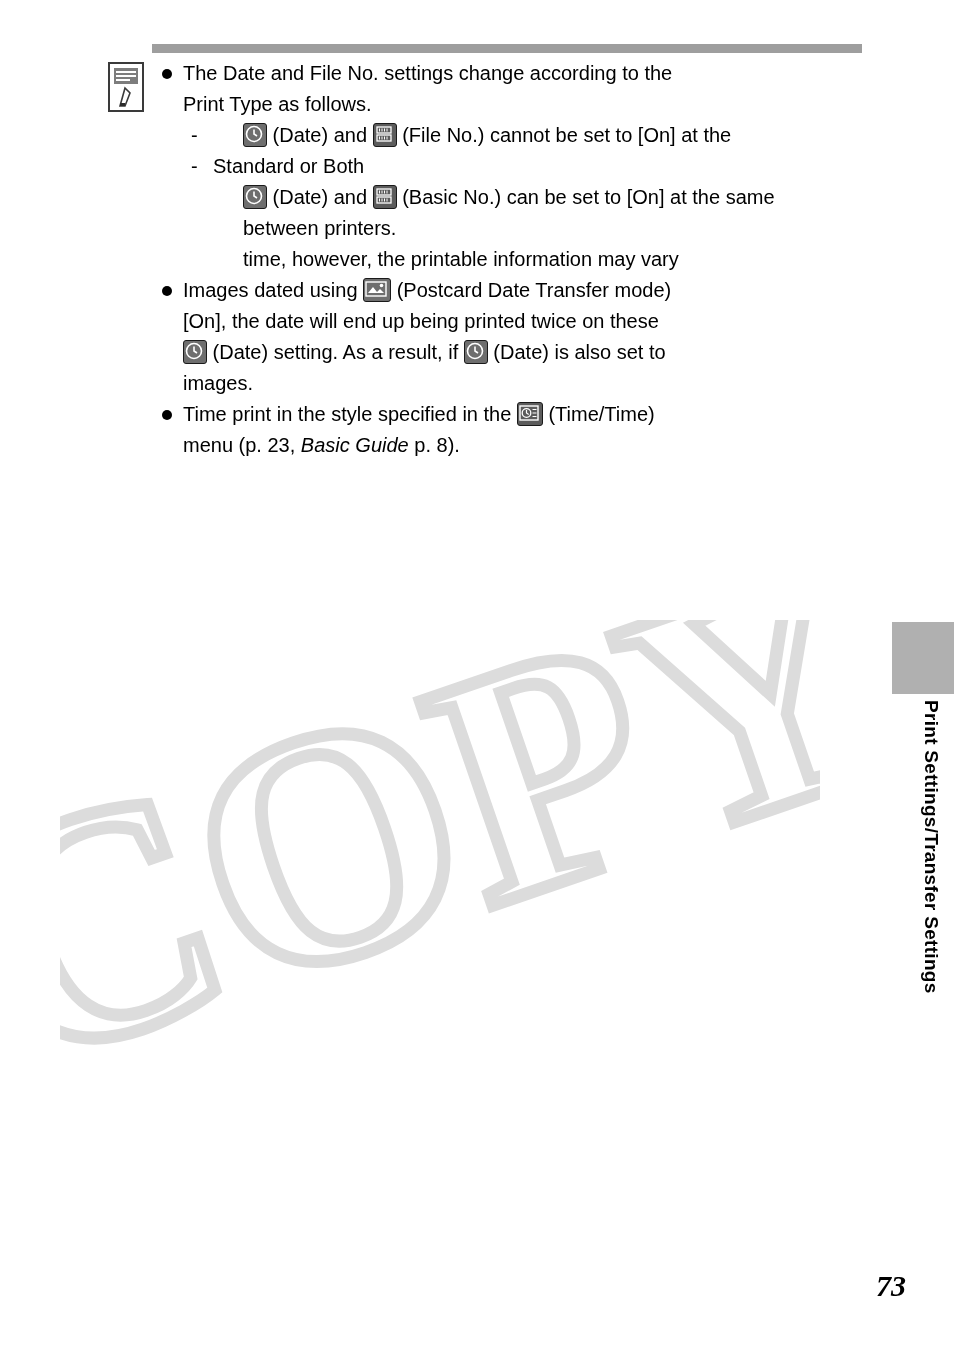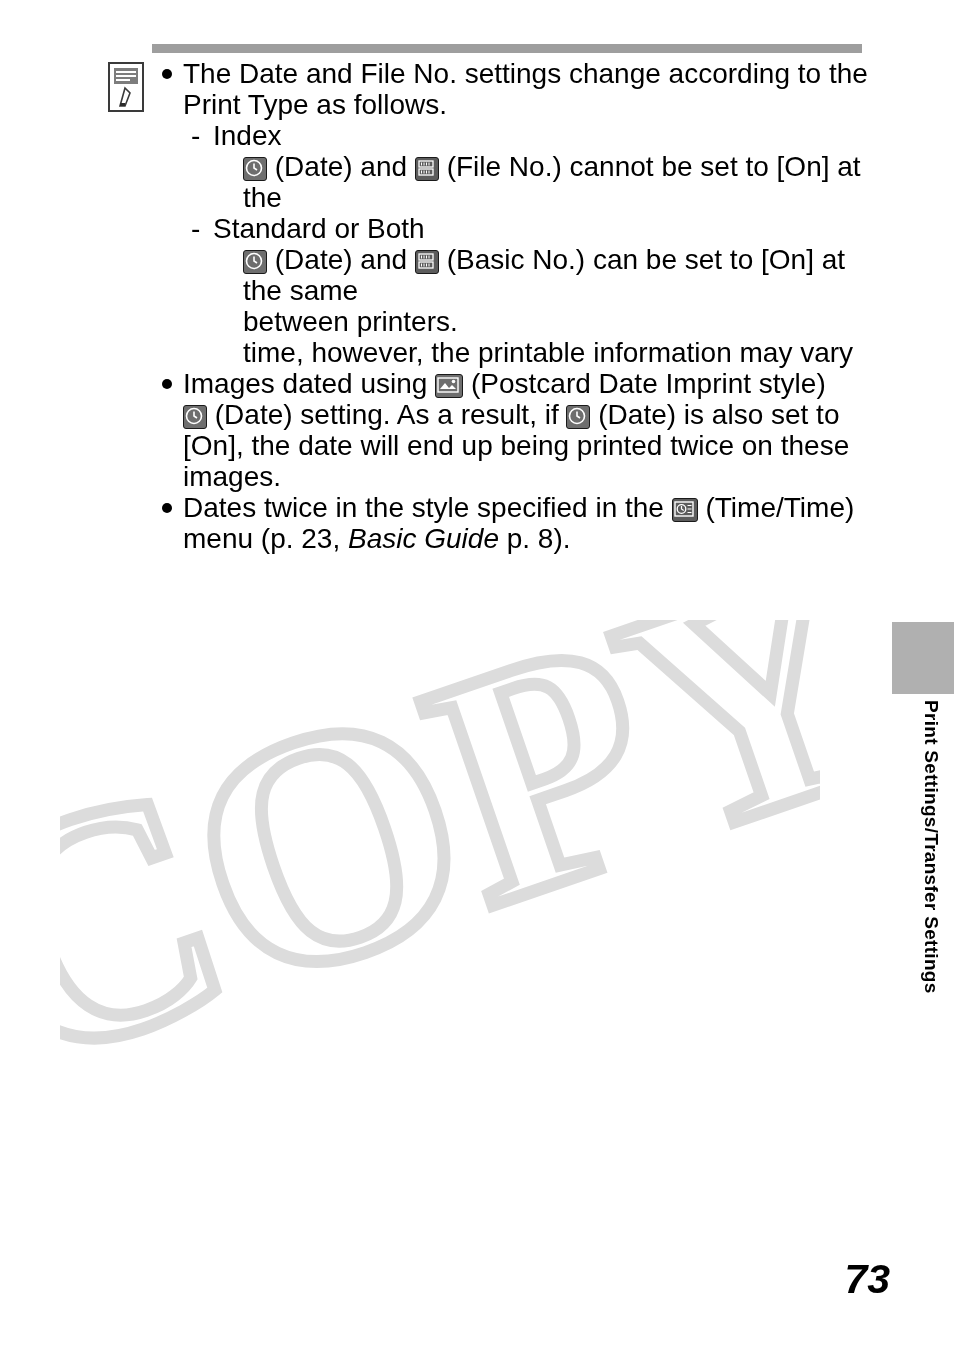--- a/index.html
+++ b/index.html
@@ -49,21 +49,21 @@
     z-index: 2;
   }
 
   
   #content {
     position: absolute;
     left: 160px;
     top: 58px;
     width: 720px;
     z-index: 2;
-    font-size: 28px;
+    font-size: 20px;
     line-height: 31px;
   }
   .bullet-block {
     position: relative;
     padding-left: 23px;
     margin-bottom: 0px;
   }
   .bullet-dot {
     position: absolute;
     left: 2px;
@@ -138,26 +138,27 @@
     writing-mode: vertical-rl;
     font-size: 19px;
     font-weight: bold;
     letter-spacing: 0.3px;
     white-space: nowrap;
   }
 
   
   #page-number {
     position: absolute;
-    right: 64px;
+    right: 48px;
     bottom: 42px;
-    font-size: 41px;
+    font-size: 30px;
     font-weight: bold;
     font-style: italic;
     z-index: 2;
+    font-family: Liberation Serif, serif;
   }
 </style>
 </head>
 <body>
 
 <div id="watermark">
   <svg width="760" height="480" viewBox="0 0 760 480" xmlns="http://www.w3.org/2000/svg">
     <g transform="rotate(-19 380 240)">
       <text x="380" y="300" text-anchor="middle" font-family="Liberation Serif, serif" font-size="330" font-weight="bold" fill="none" stroke="#dcdcdc" stroke-width="13">COPY</text>
     </g>
@@ -180,21 +181,20 @@
 
 <div id="content">
 
   <div class="bullet-block">
     <span class="bullet-dot"></span>
     <div class="para">The Date and File No. settings change according to the</div>
     <div class="para">Print Type as follows.</div>
 
     <div class="sub-item">
       <span class="dash">-</span>
-      <div class="para">Index</div>
       <div class="para indent2">
         <span class="glyph sz-date">
           <svg width="20" height="20" viewBox="0 0 20 20" xmlns="http://www.w3.org/2000/svg">
             <circle cx="10" cy="10" r="7.5" fill="none" stroke="#ffffff" stroke-width="1.6"></circle>
             <path d="M10 5.5 L10 10 L13 12" fill="none" stroke="#ffffff" stroke-width="1.6"></path>
           </svg>
         </span>
         <span>(Date) and</span>
         <span class="glyph sz-file">
           <svg width="20" height="20" viewBox="0 0 20 20" xmlns="http://www.w3.org/2000/svg">
@@ -238,46 +238,46 @@
     <span class="bullet-dot"></span>
     <div class="para">
       <span>Images dated using</span>
       <span class="glyph sz-post">
         <svg width="24" height="20" viewBox="0 0 24 20" xmlns="http://www.w3.org/2000/svg">
           <rect x="2" y="3" width="20" height="14" fill="none" stroke="#ffffff" stroke-width="1.4"></rect>
           <path d="M4 14 L9 8 L13 13 L16 10 L20 14 Z" fill="#ffffff"></path>
           <circle cx="17.5" cy="6.5" r="1.8" fill="#ffffff"></circle>
         </svg>
       </span>
-      <span>(Postcard Date Imprint style)</span>
-    </div>
+      <span>(Postcard Date Transfer mode)</span>
+    </div>
+    <div class="para">[On], the date will end up being printed twice on these</div>
     <div class="para">
       <span class="glyph sz-date">
         <svg width="20" height="20" viewBox="0 0 20 20" xmlns="http://www.w3.org/2000/svg">
           <circle cx="10" cy="10" r="7.5" fill="none" stroke="#ffffff" stroke-width="1.6"></circle>
           <path d="M10 5.5 L10 10 L13 12" fill="none" stroke="#ffffff" stroke-width="1.6"></path>
         </svg>
       </span>
       <span>(Date) setting. As a result, if</span>
       <span class="glyph sz-date">
         <svg width="20" height="20" viewBox="0 0 20 20" xmlns="http://www.w3.org/2000/svg">
           <circle cx="10" cy="10" r="7.5" fill="none" stroke="#ffffff" stroke-width="1.6"></circle>
           <path d="M10 5.5 L10 10 L13 12" fill="none" stroke="#ffffff" stroke-width="1.6"></path>
         </svg>
       </span>
       <span>(Date) is also set to</span>
     </div>
-    <div class="para">[On], the date will end up being printed twice on these</div>
     <div class="para">images.</div>
   </div>
 
   <div class="bullet-block">
     <span class="bullet-dot"></span>
     <div class="para">
-      <span>Dates twice in the style specified in the</span>
+      <span>Time print in the style specified in the</span>
       <span class="glyph sz-dt">
         <svg width="22" height="20" viewBox="0 0 22 20" xmlns="http://www.w3.org/2000/svg">
           <rect x="2" y="3" width="18" height="14" fill="none" stroke="#ffffff" stroke-width="1.4"></rect>
           <circle cx="8.5" cy="10" r="4.3" fill="none" stroke="#ffffff" stroke-width="1.3"></circle>
           <path d="M8.5 7 L8.5 10 L10.7 11.4" stroke="#ffffff" stroke-width="1.2" fill="none"></path>
           <path d="M14.5 6.5 L18.5 6.5 M14.5 10 L18.5 10 M14.5 13.5 L18.5 13.5" stroke="#ffffff" stroke-width="1.2"></path>
         </svg>
       </span>
       <span>(Time/Time)</span>
     </div>

